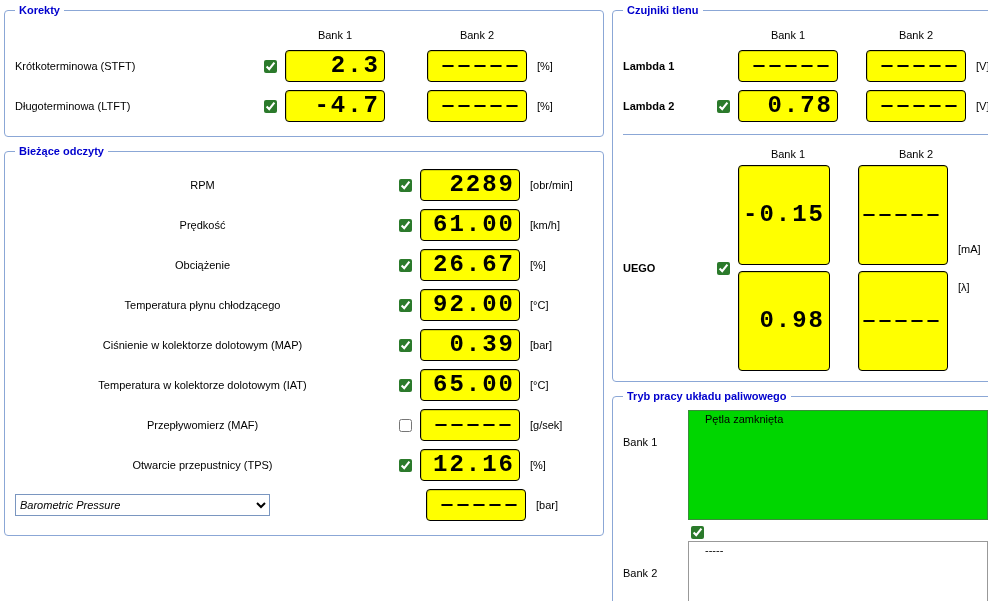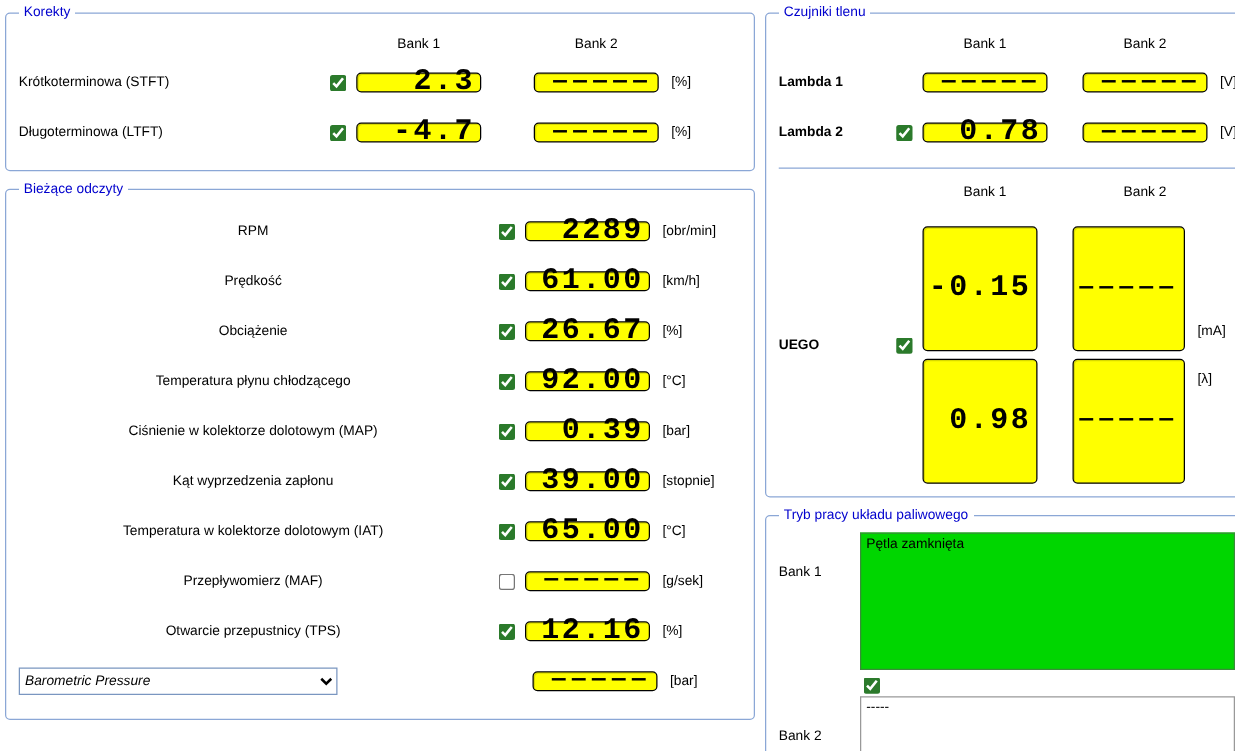--- a/index.html
+++ b/index.html
@@ -24,32 +24,33 @@
   fieldset {
     border: 1px solid var(--border);
     border-radius: 4px;
     margin: 0 0 8px 0;
     padding: 8px 10px 10px 10px;
   }
   legend {
     color: var(--fs-title);
     font-size: 11px;
     padding: 0 4px;
+    font-weight: bold;
   }
   .row { display: flex; align-items: center; min-height: 40px; gap: 6px; }
   .row.hdr { min-height: 22px; }
   .lbl { flex: 0 0 auto; }
   .lbl-380 { flex: 0 0 375px; text-align: center; }
   .lbl-240 { flex: 0 0 240px; }
   .lbl-85  { flex: 0 0 85px; font-weight: bold; }
   .cb-slot { flex: 0 0 18px; display:flex; justify-content:center; }
   .cb-slot-empty { flex: 0 0 18px; }
   .lcd {
     flex: 0 0 100px;
-    height: 16px;
+    height: 32px;
     background: var(--lcd);
     border: 1px solid #000;
     border-radius: 4px;
     font-family: "Courier New", monospace;
     font-size: 24px;
     font-weight: bold;
     letter-spacing: 2px;
     color: var(--lcd-text);
     display: flex;
     align-items: center;
@@ -65,26 +66,26 @@
   .sel {
     flex: 0 0 255px;
     height: 22px;
     border: 1px solid #7a96c0;
     font-family: inherit;
     font-size: 11px;
     background: #fff;
     font-style: italic;
   }
   .hr { border: none; border-top: 1px solid var(--border); margin: 8px 0; }
-  .stack { display:flex; flex-direction:column; gap:6px;margin-top:16px; }
+  .stack { display:flex; flex-direction:column; gap:6px; }
   .fuelbox {
     width: 300px;
     height: 110px;
     border: 1px solid #999;
-    padding: 2px 4px;
+    padding: 2px 16px;
     font-size: 11px;
     background: #fff;
   }
   .fuelbox.closed { background: var(--green-bg); border-color:#3a8c3a; }
   .fuel-row { display:flex; gap:10px; align-items:flex-start; margin-bottom:6px;}
   .fuel-lbl { flex:0 0 55px; padding-top:26px; }
   .fuel-cb  { flex:0 0 18px; display:flex; justify-content:center; align-self:center;}
   input[type=checkbox]{ accent-color:#2b7a2b; width:13px; height:13px; margin:0;}
 </style>
 </head>
@@ -162,28 +163,20 @@
           </div>
           <div class="row">
             <div class="lbl lbl-380">Ciśnienie w kolektorze dolotowym (MAP)</div>
             <div class="cb-slot">
               <input type="checkbox" checked="" style="">
             </div>
             <div class="lcd">0.39</div>
             <div class="unit">[bar]</div>
           </div>
           <div class="row">
-            <div class="lbl lbl-380">Kąt wyprzedzenia zapłonu</div>
-            <div class="cb-slot">
-              <input type="checkbox" checked="" style="">
-            </div>
-            <div class="lcd">39.00</div>
-            <div class="unit">[stopnie]</div>
-          </div>
-          <div class="row">
             <div class="lbl lbl-380">Temperatura w kolektorze dolotowym (IAT)</div>
             <div class="cb-slot">
               <input type="checkbox" checked="" style="">
             </div>
             <div class="lcd">65.00</div>
             <div class="unit">[°C]</div>
           </div>
           <div class="row">
             <div class="lbl lbl-380">Przepływomierz (MAF)</div>
             <div class="cb-slot">

